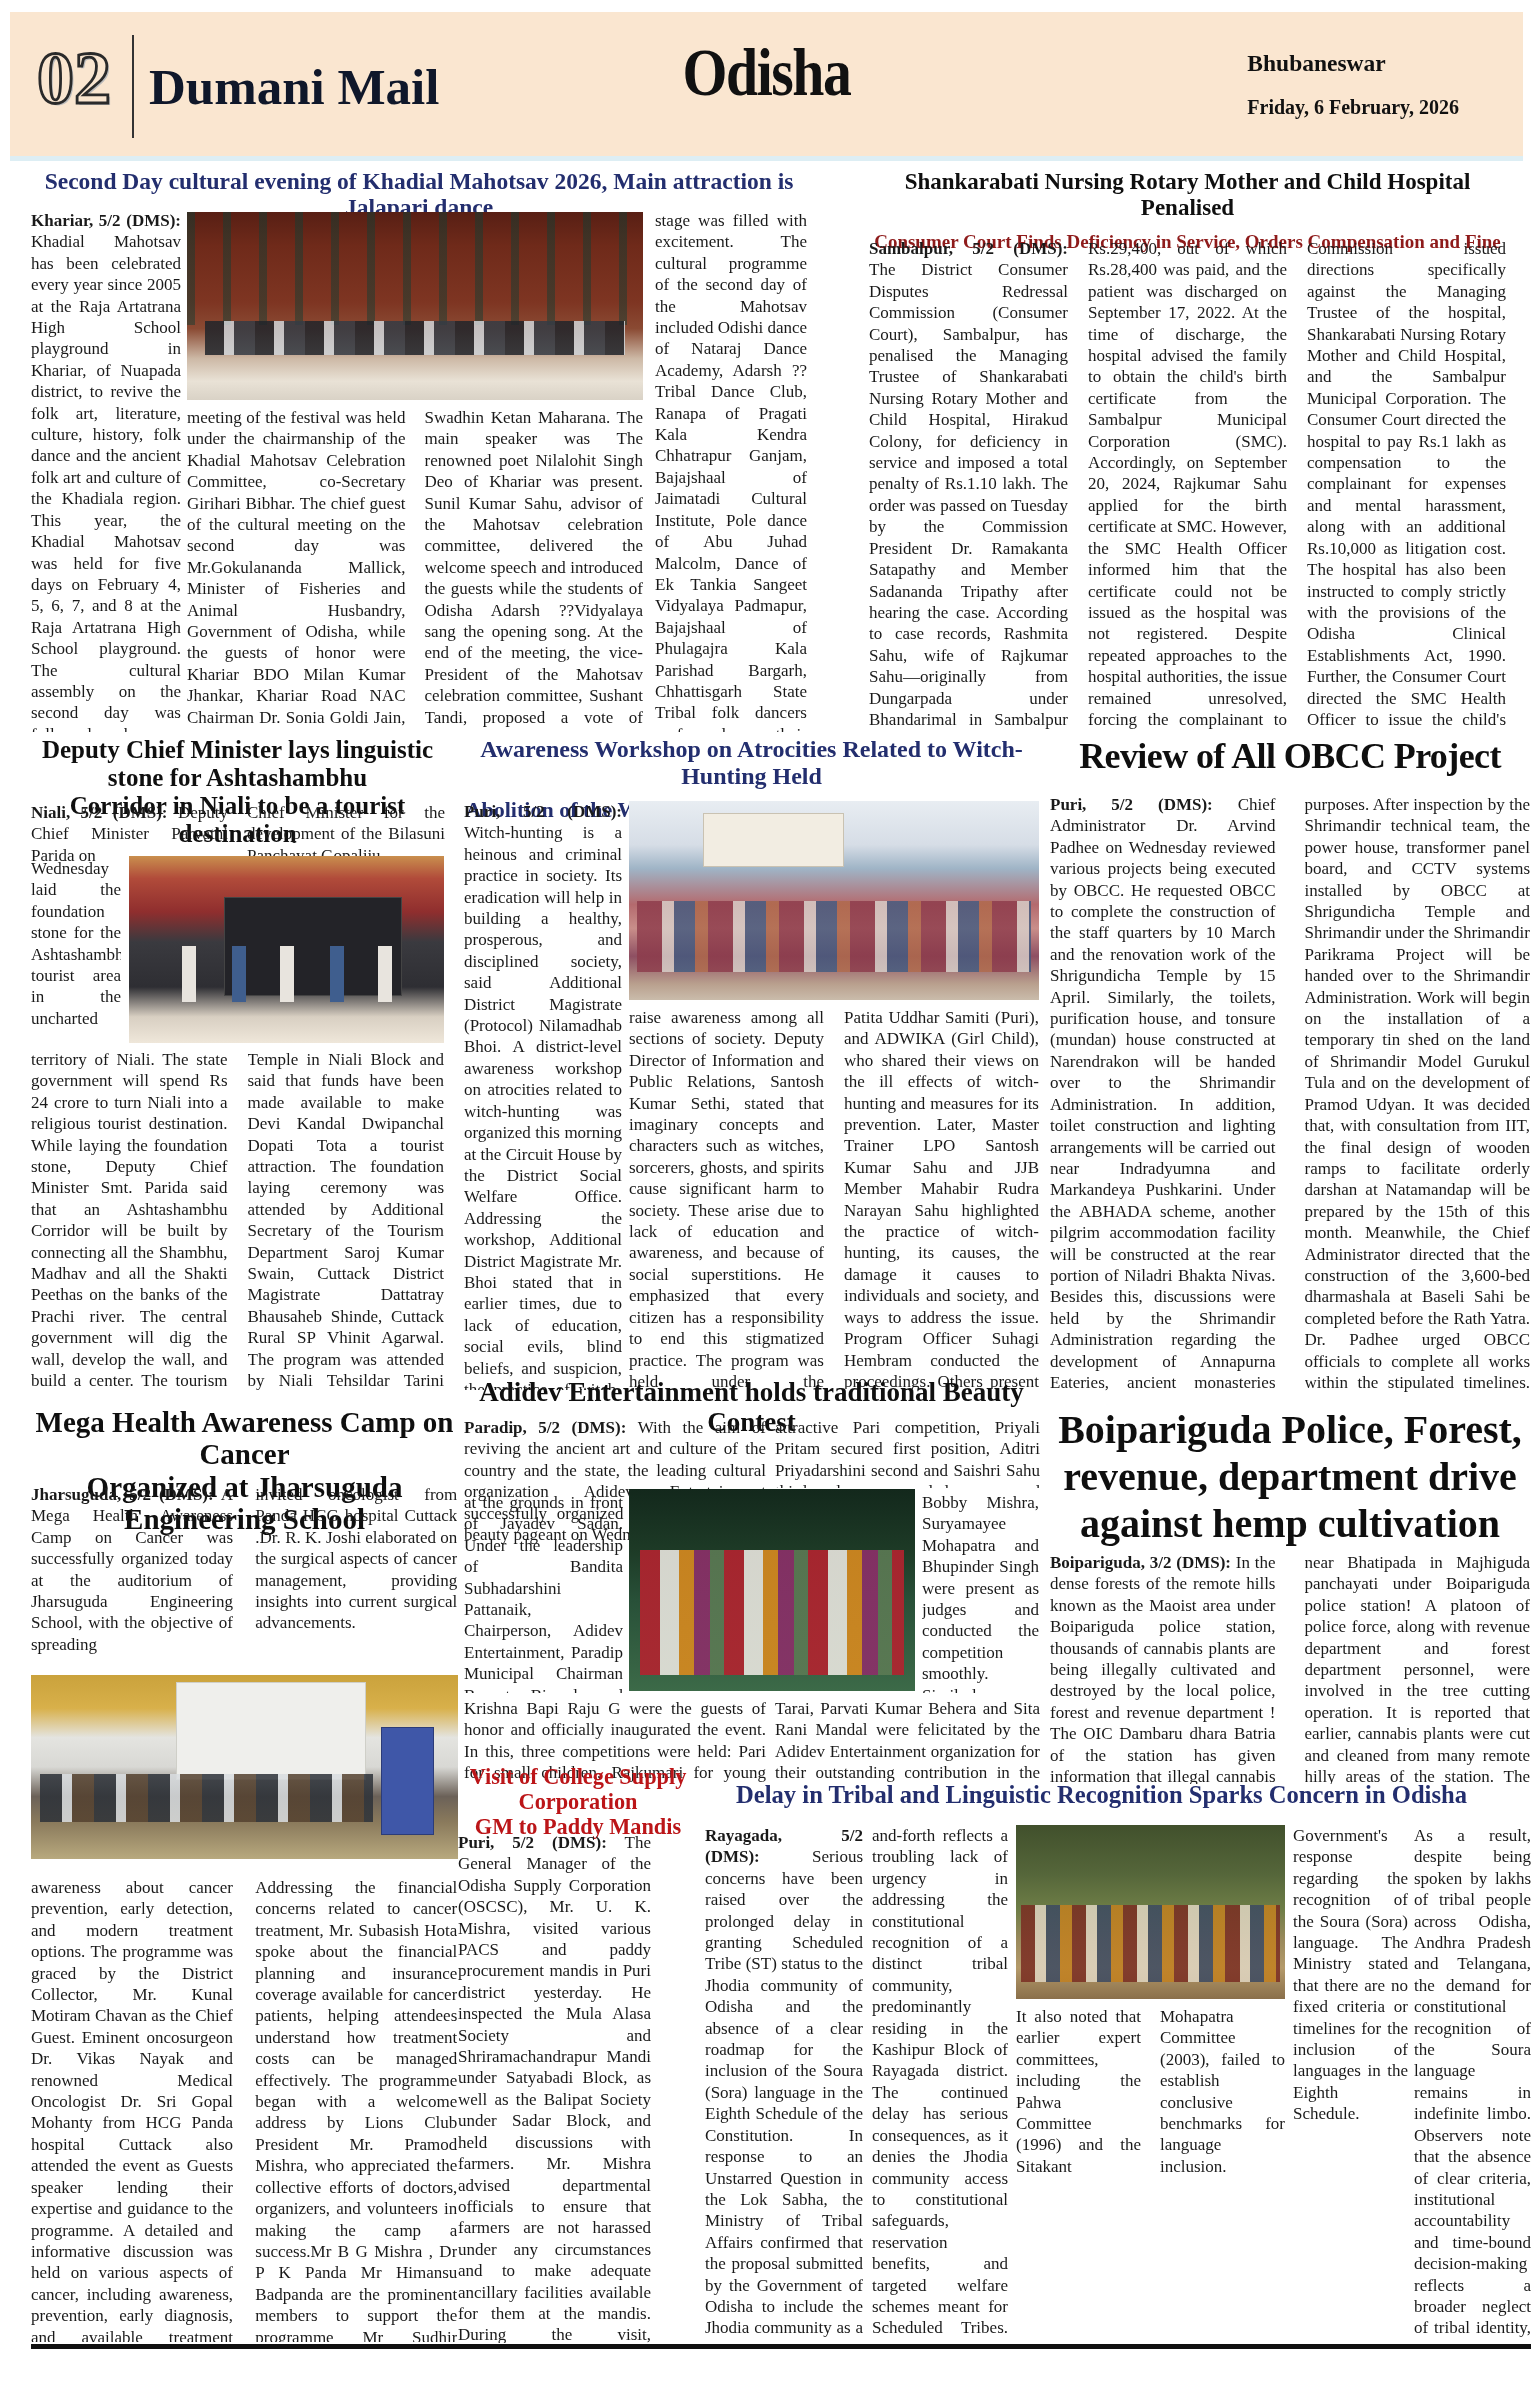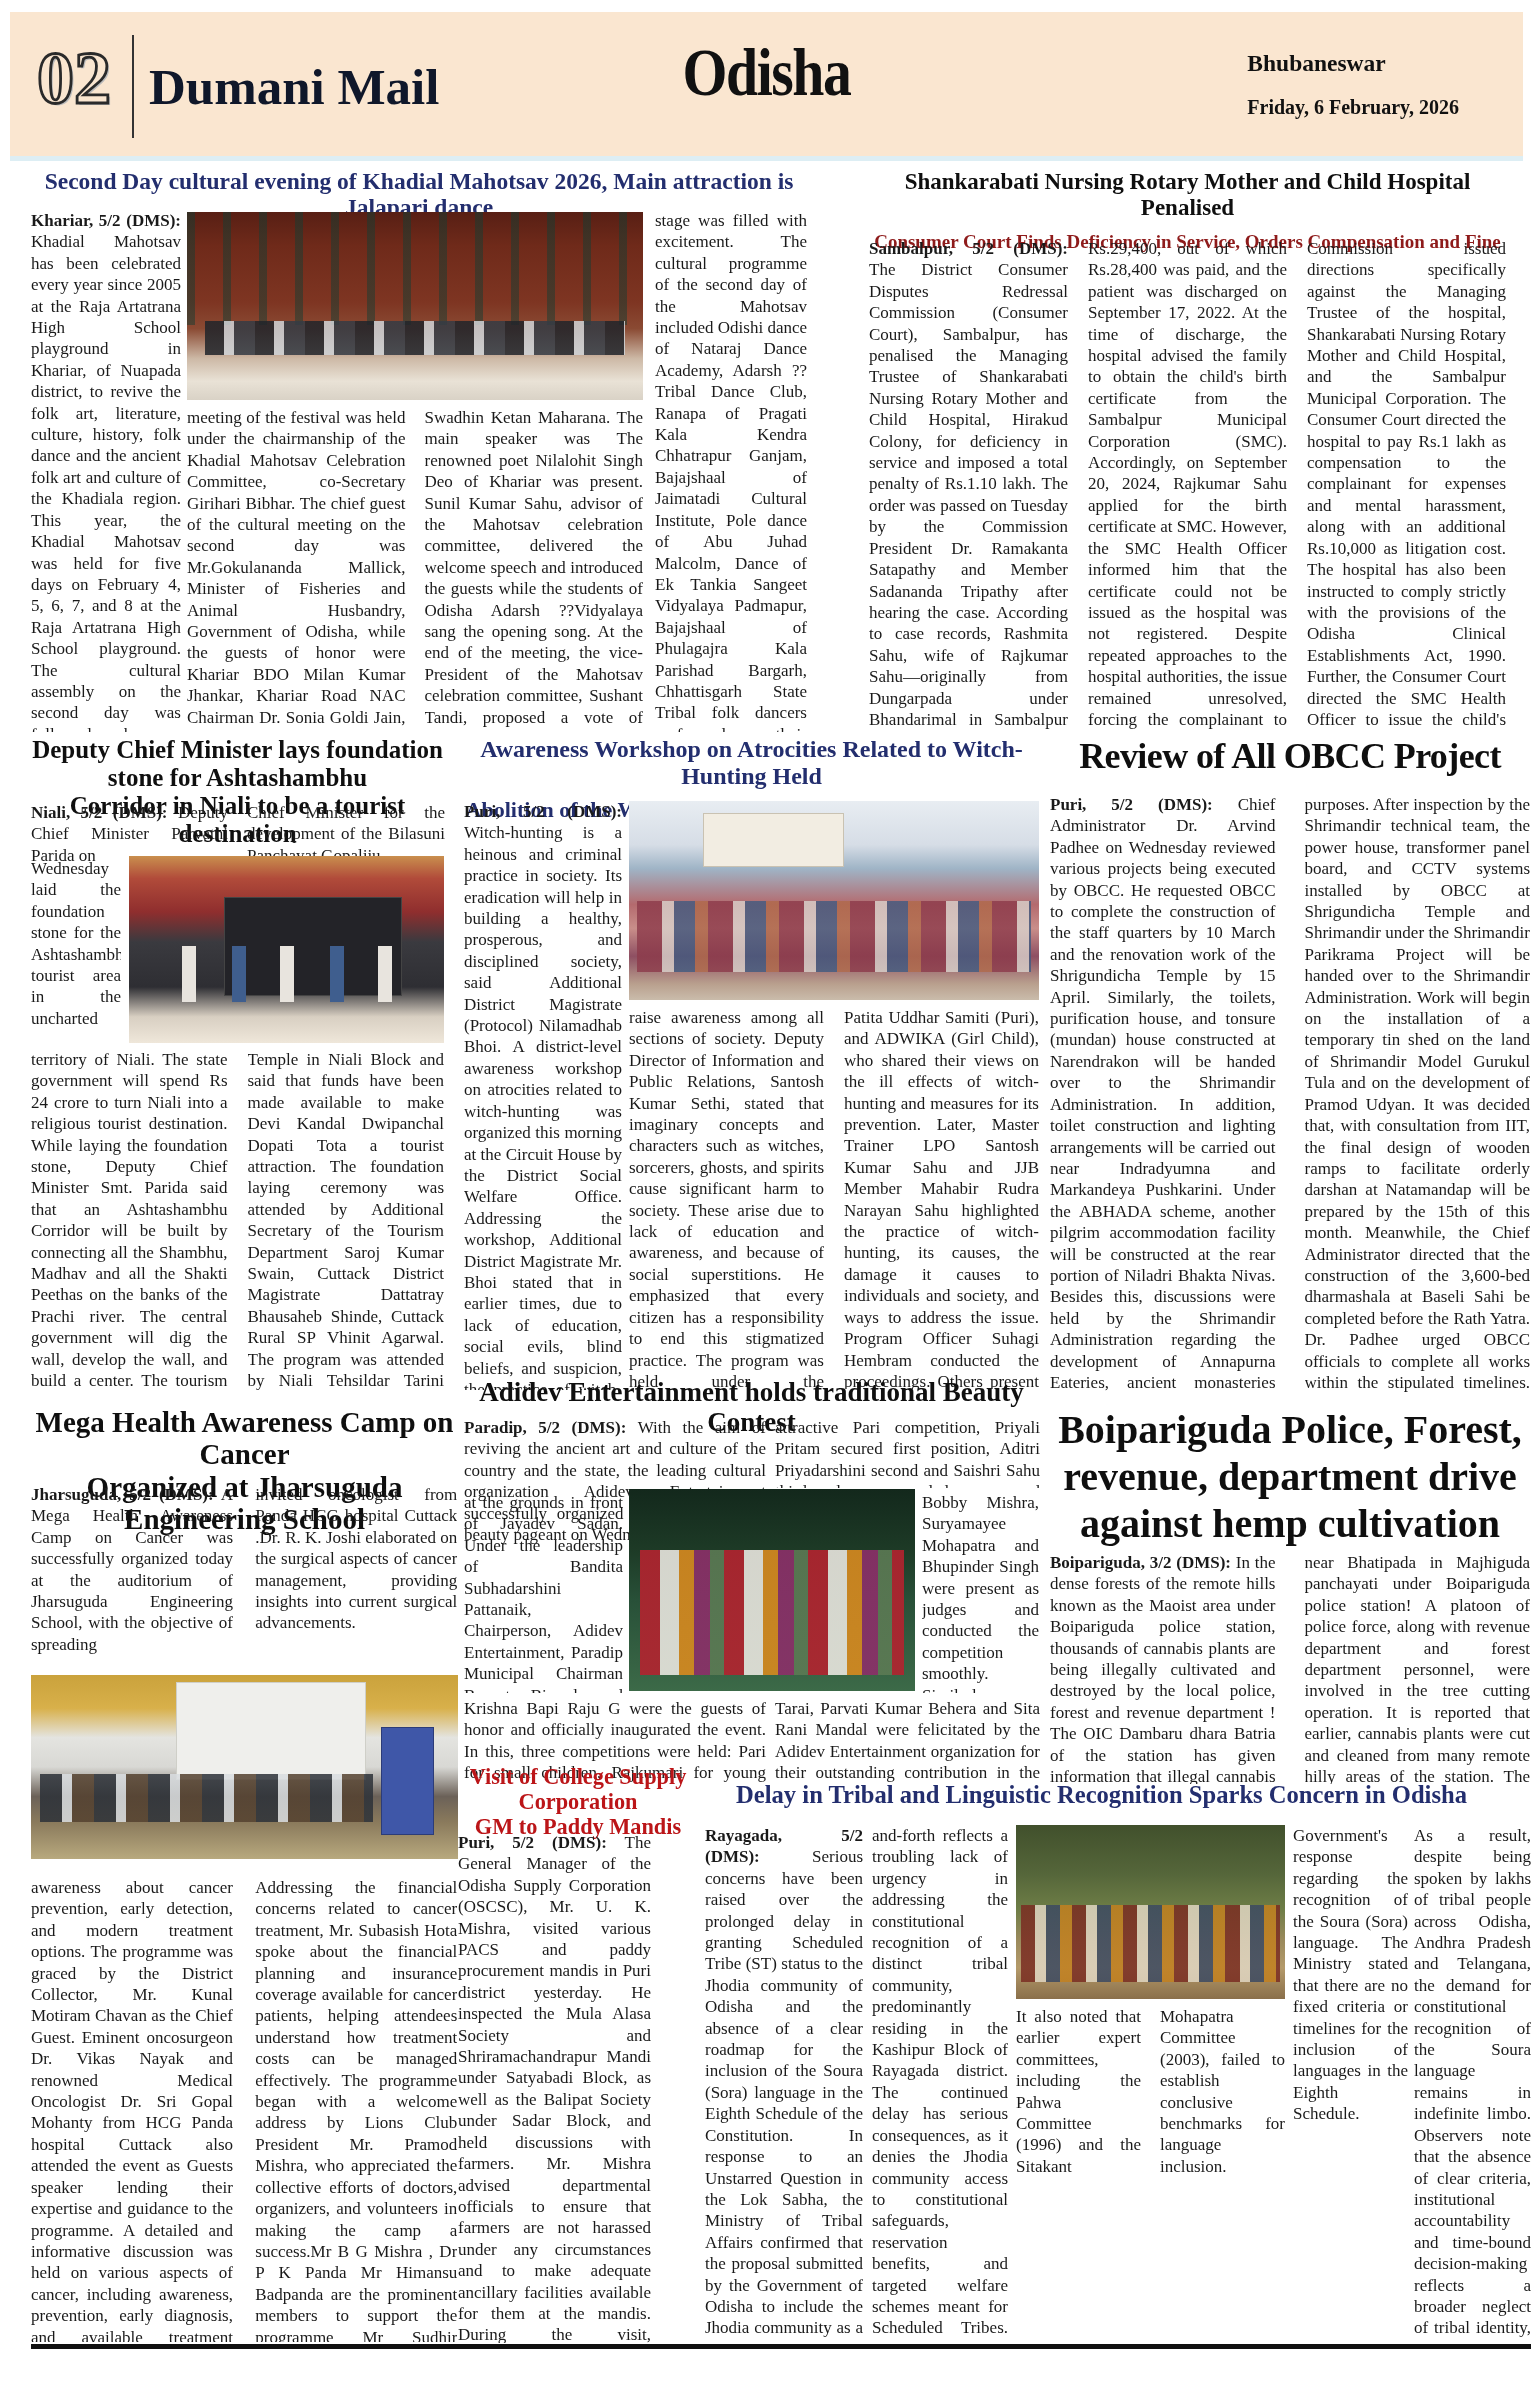--- a/index.html
+++ b/index.html
@@ -72,21 +72,21 @@
     <h3 class="hl maroon" style="font-size:19px;margin-top:10px;">Consumer Court Finds Deficiency in Service, Orders Compensation and Fine</h3>
     <div class="abs" style="left:0;top:69px;width:637px;height:495px;display:flex;gap:20px;">
       <p class="body" style="width:199px;height:100%;"><b class="dl">Sambalpur, 5/2 (DMS):</b> <span>The District Consumer Disputes Redressal Commission (Consumer Court), Sambalpur, has penalised the Managing Trustee of Shankarabati Nursing Rotary Mother and Child Hospital, Hirakud Colony, for deficiency in service and imposed a total penalty of Rs.1.10 lakh. The order was passed on Tuesday by the Commission President Dr. Ramakanta Satapathy and Member Sadananda Tripathy after hearing the case. According to case records, Rashmita Sahu, wife of Rajkumar Sahu—originally from Dungarpada under Bhandarimal in Sambalpur district and currently residing at Charbhati—was admitted to the hospital for delivery. On September 14, 2022, she gave birth to a baby girl, Anshika. The hospital issued a bill of</span></p>
       <p class="body" style="width:199px;height:100%;">Rs.29,400, out of which Rs.28,400 was paid, and the patient was discharged on September 17, 2022. At the time of discharge, the hospital advised the family to obtain the child's birth certificate from the Sambalpur Municipal Corporation (SMC). Accordingly, on September 20, 2024, Rajkumar Sahu applied for the birth certificate at SMC. However, the SMC Health Officer informed him that the certificate could not be issued as the hospital was not registered. Despite repeated approaches to the hospital authorities, the issue remained unresolved, forcing the complainant to approach the Commission. The hearing in the case began on December 9, 2025, and the verdict was delivered on Tuesday. Although seven parties were named in the case, the</p>
       <p class="body" style="width:199px;height:100%;">Commission issued directions specifically against the Managing Trustee of the hospital, Shankarabati Nursing Rotary Mother and Child Hospital, and the Sambalpur Municipal Corporation. The Consumer Court directed the hospital to pay Rs.1 lakh as compensation to the complainant for expenses and mental harassment, along with an additional Rs.10,000 as litigation cost. The hospital has also been instructed to comply strictly with the provisions of the Odisha Clinical Establishments Act, 1990. Further, the Consumer Court directed the SMC Health Officer to issue the child's birth certificate after completion of necessary formalities and payment of prescribed fees. Advocate T. Panigrahi, along with his associates, represented the complainant in the case.</p>
     </div>
   </div>
 
   <div class="art" style="left:31px;top:736px;width:413px;height:653px;">
     <h2 class="hl blk" style="font-size:25px;">
-      <span>Deputy Chief Minister lays foundation stone for Ashtashambhu</span><br><span>Corridor in Niali to be a tourist destination</span>
+      <span>Deputy Chief Minister lays linguistic stone for Ashtashambhu</span><br><span>Corridor in Niali to be a tourist destination</span>
     </h2>
     <div class="abs" style="left:0;top:66px;width:197px;height:53px;">
       <p class="body"><b class="dl">Niali, 5/2 (DMS):</b> <span>Deputy Chief Minister Parvathi Parida on</span></p>
     </div>
     <div class="abs" style="left:216px;top:66px;width:198px;height:53px;">
       <p class="body">Chief Minister for the development of the Bilasuni Panchayat Gopaljiu</p>
     </div>
     <div class="abs" style="left:0;top:122px;width:90px;height:184px;">
       <p class="body" style="height:100%;">Wednesday laid the foundation stone for the Ashtashambhu tourist area in the uncharted</p>
     </div>

